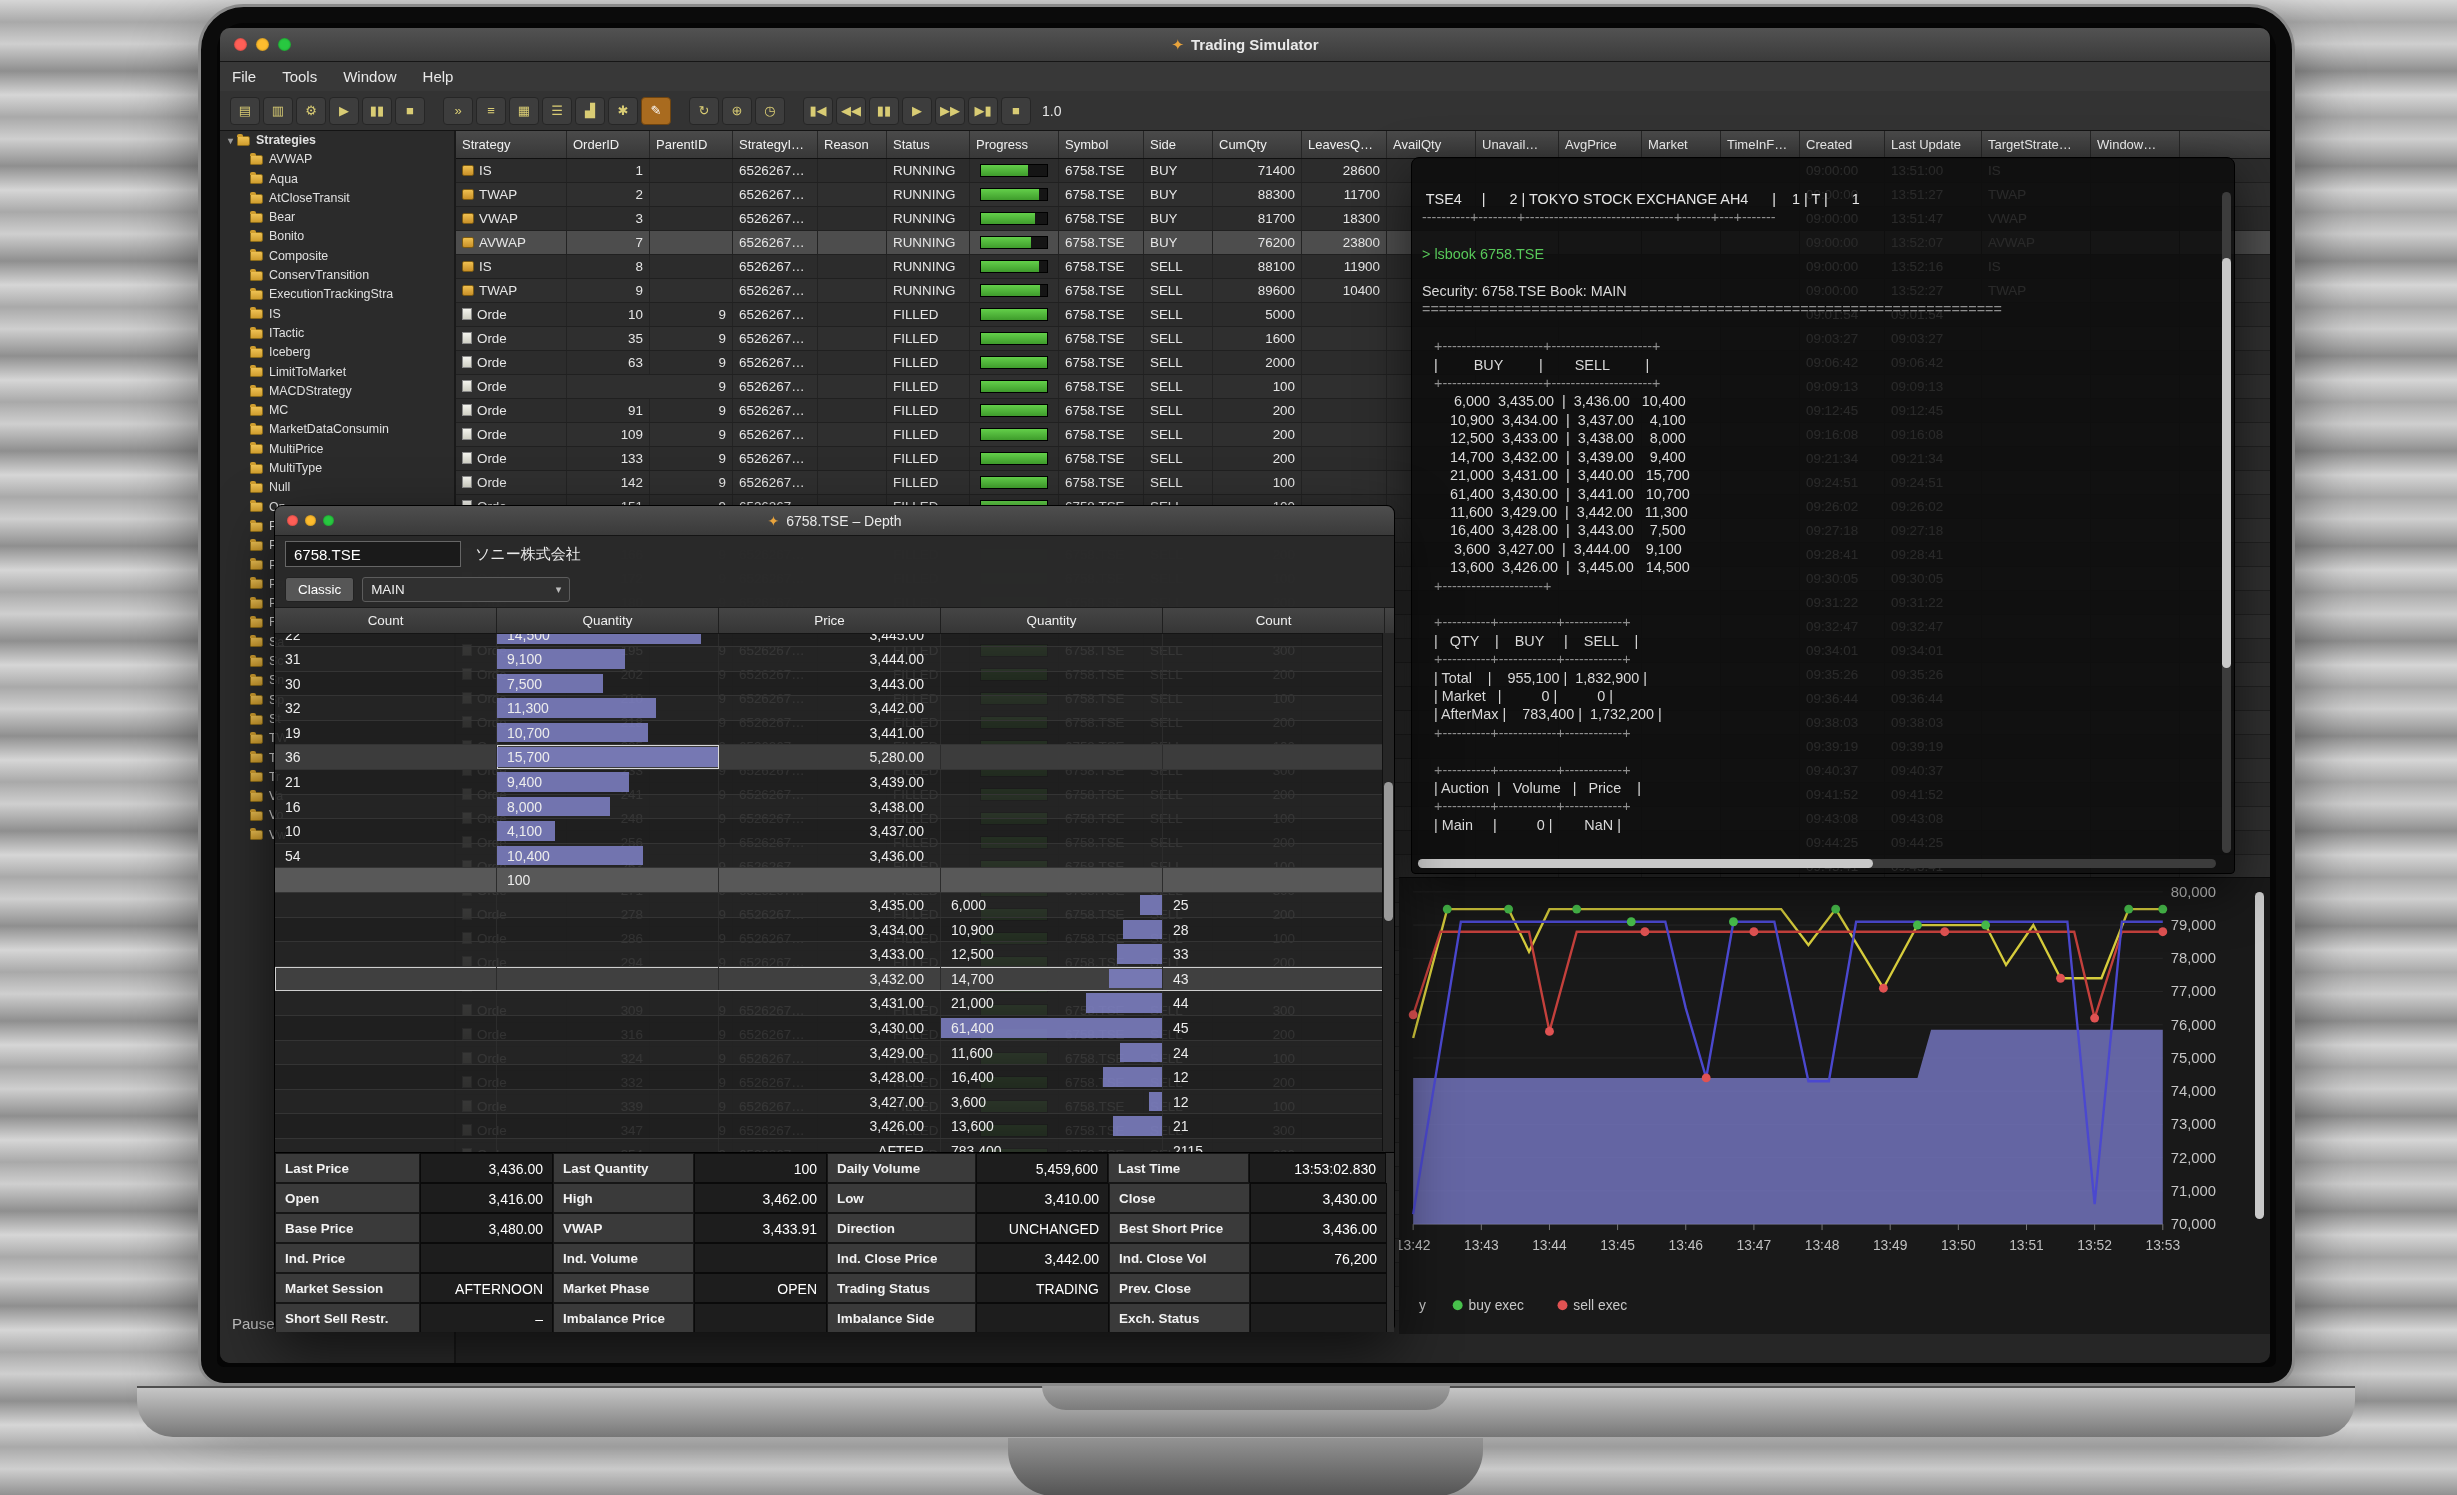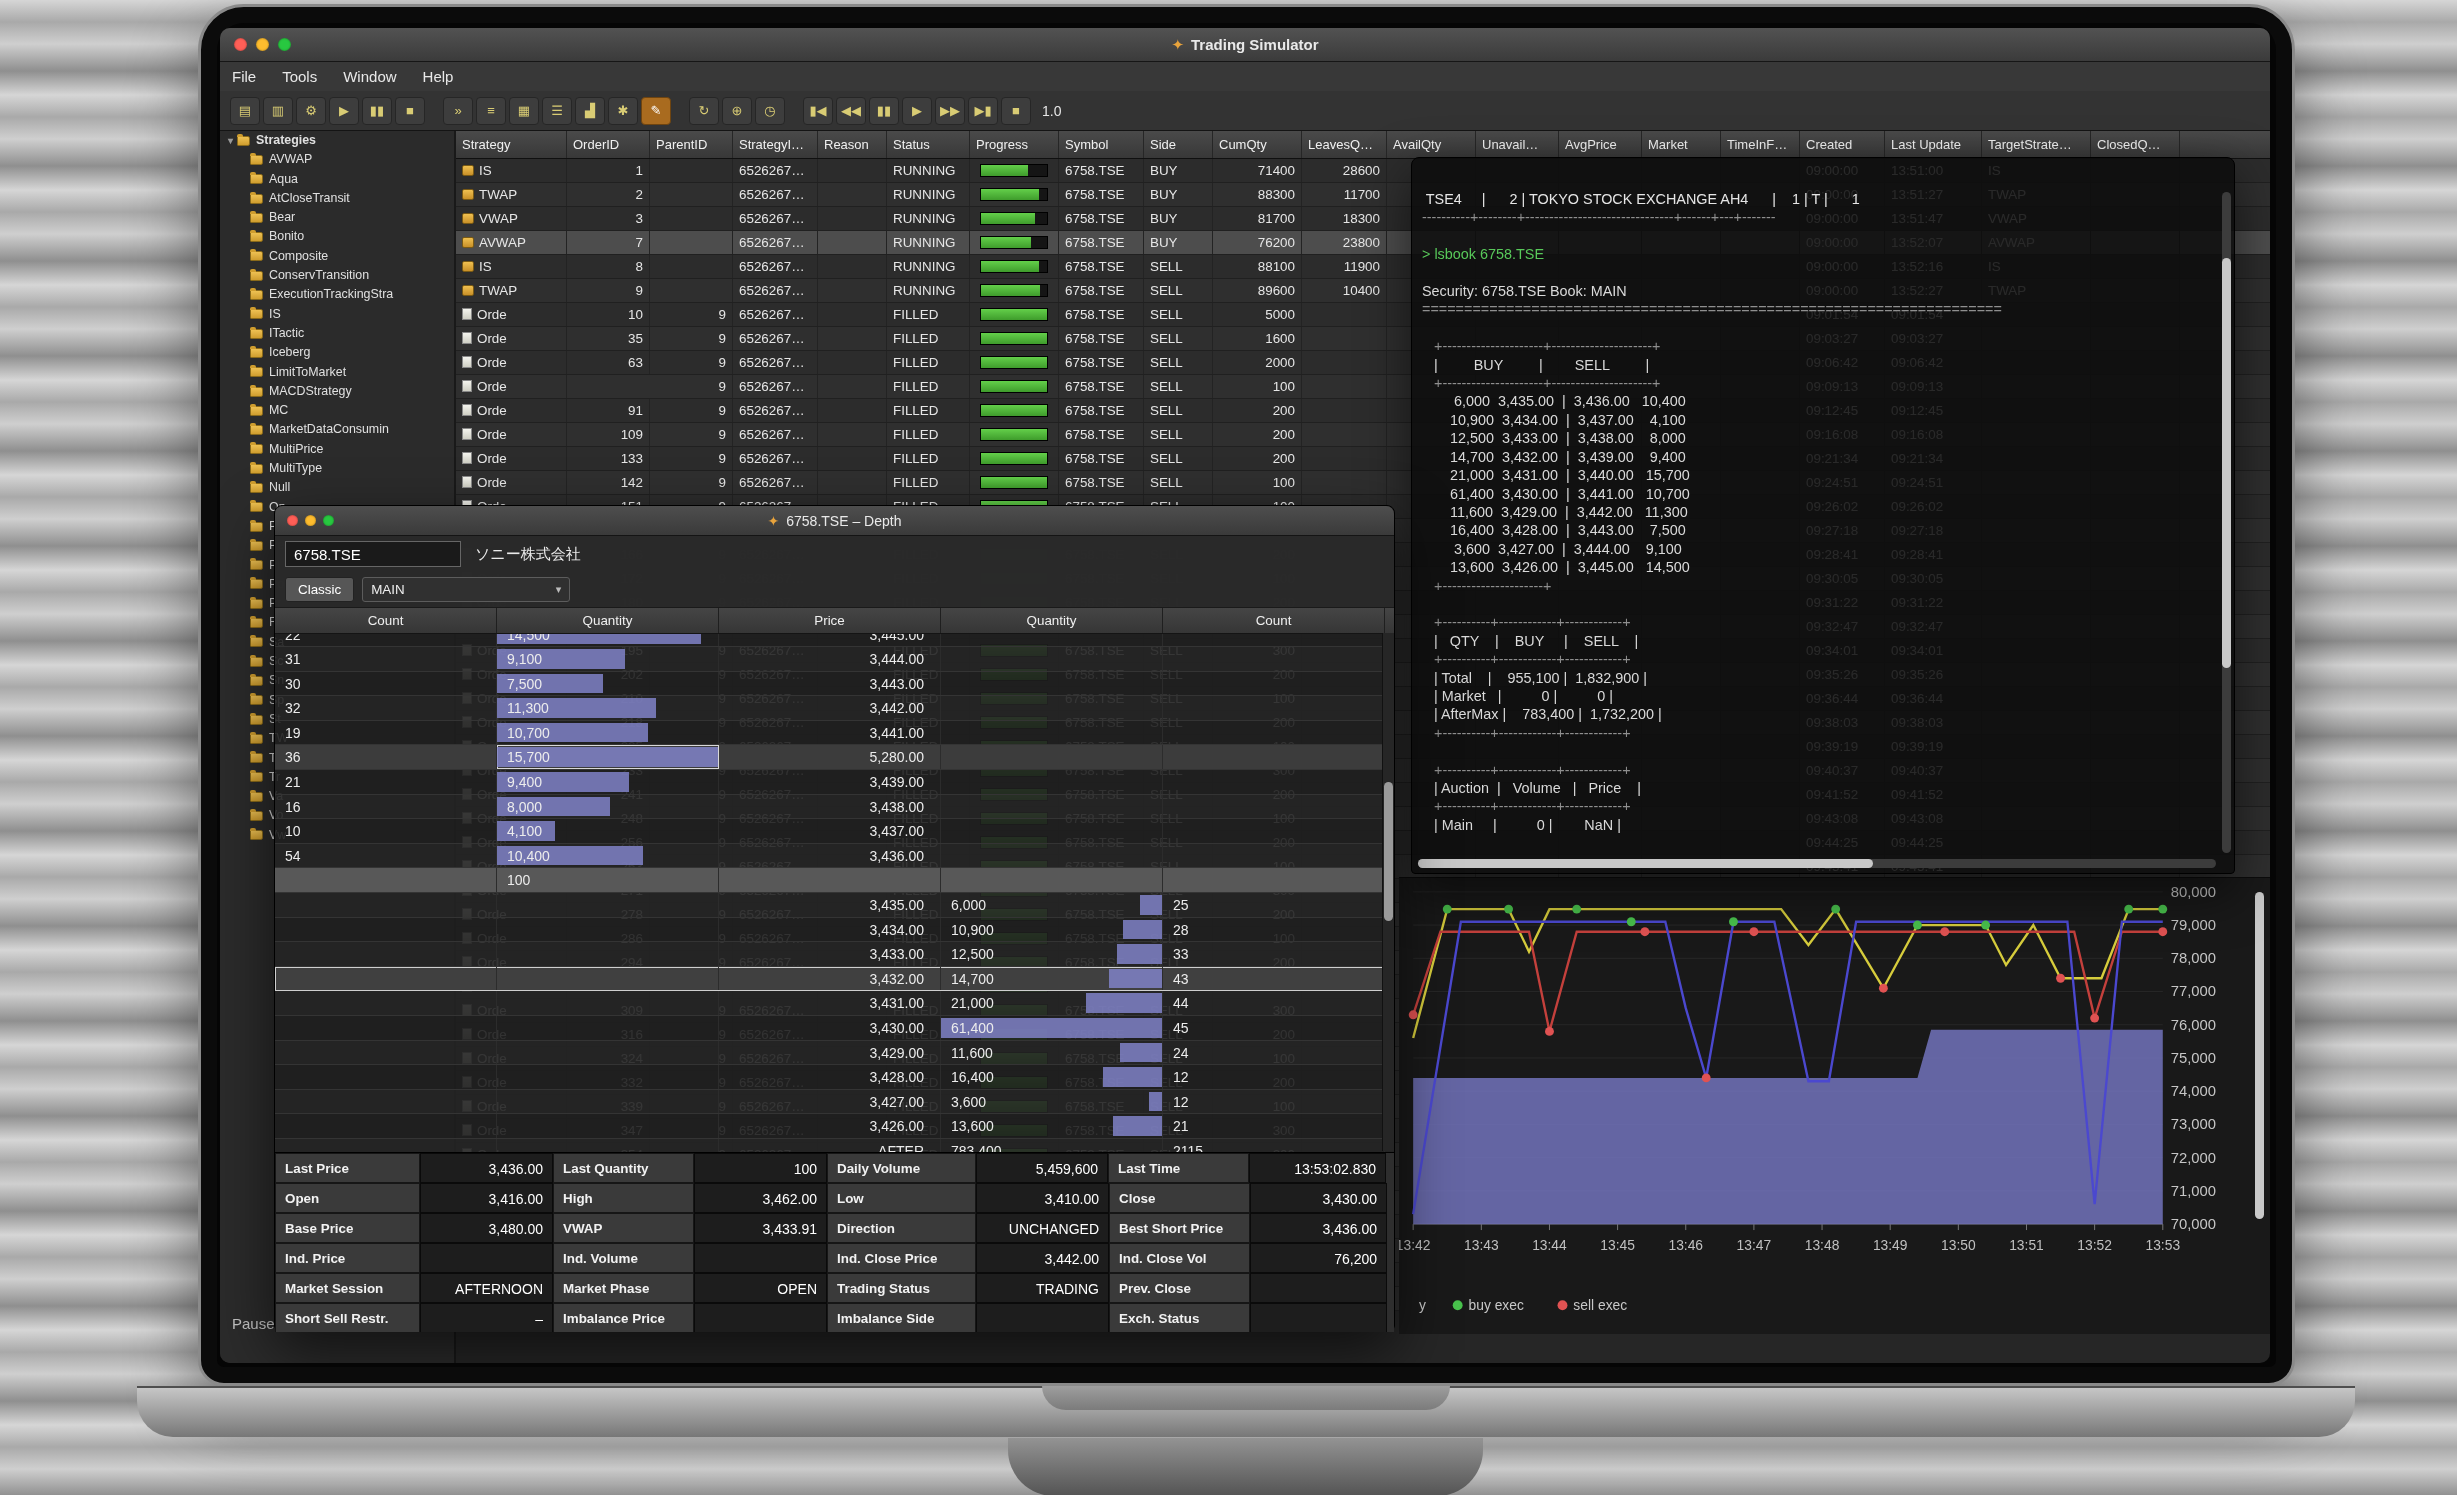--- a/index.html
+++ b/index.html
@@ -352,21 +352,21 @@
           <div class="th" style="width: 89px;">CumQty</div>
           <div class="th" style="width: 85px;">LeavesQ…</div>
           <div class="th" style="width: 89px;">AvailQty</div>
           <div class="th" style="width: 83px;">Unavail…</div>
           <div class="th" style="width: 83px;">AvgPrice</div>
           <div class="th" style="width: 79px;">Market</div>
           <div class="th" style="width: 79px;">TimeInF…</div>
           <div class="th" style="width: 85px;">Created</div>
           <div class="th" style="width: 97px;">Last Update</div>
           <div class="th" style="width: 109px;">TargetStrate…</div>
-          <div class="th" style="width: 89px;">ClosedQ…</div>
+          <div class="th" style="width: 89px;">Window…</div>
         </div>
       <div class="brows">
           <div class="tr">
             <div class="td left" style="width: 111px;"><span class="ic strategy"></span>IS</div>
             <div class="td right" style="width: 83px;">1</div>
             <div class="td right" style="width: 83px;"></div>
             <div class="td left" style="width: 85px;">6526267…</div>
             <div class="td left" style="width: 69px;"></div>
             <div class="td left" style="width: 83px;">RUNNING</div>
             <div class="td center" style="width: 89px;">

